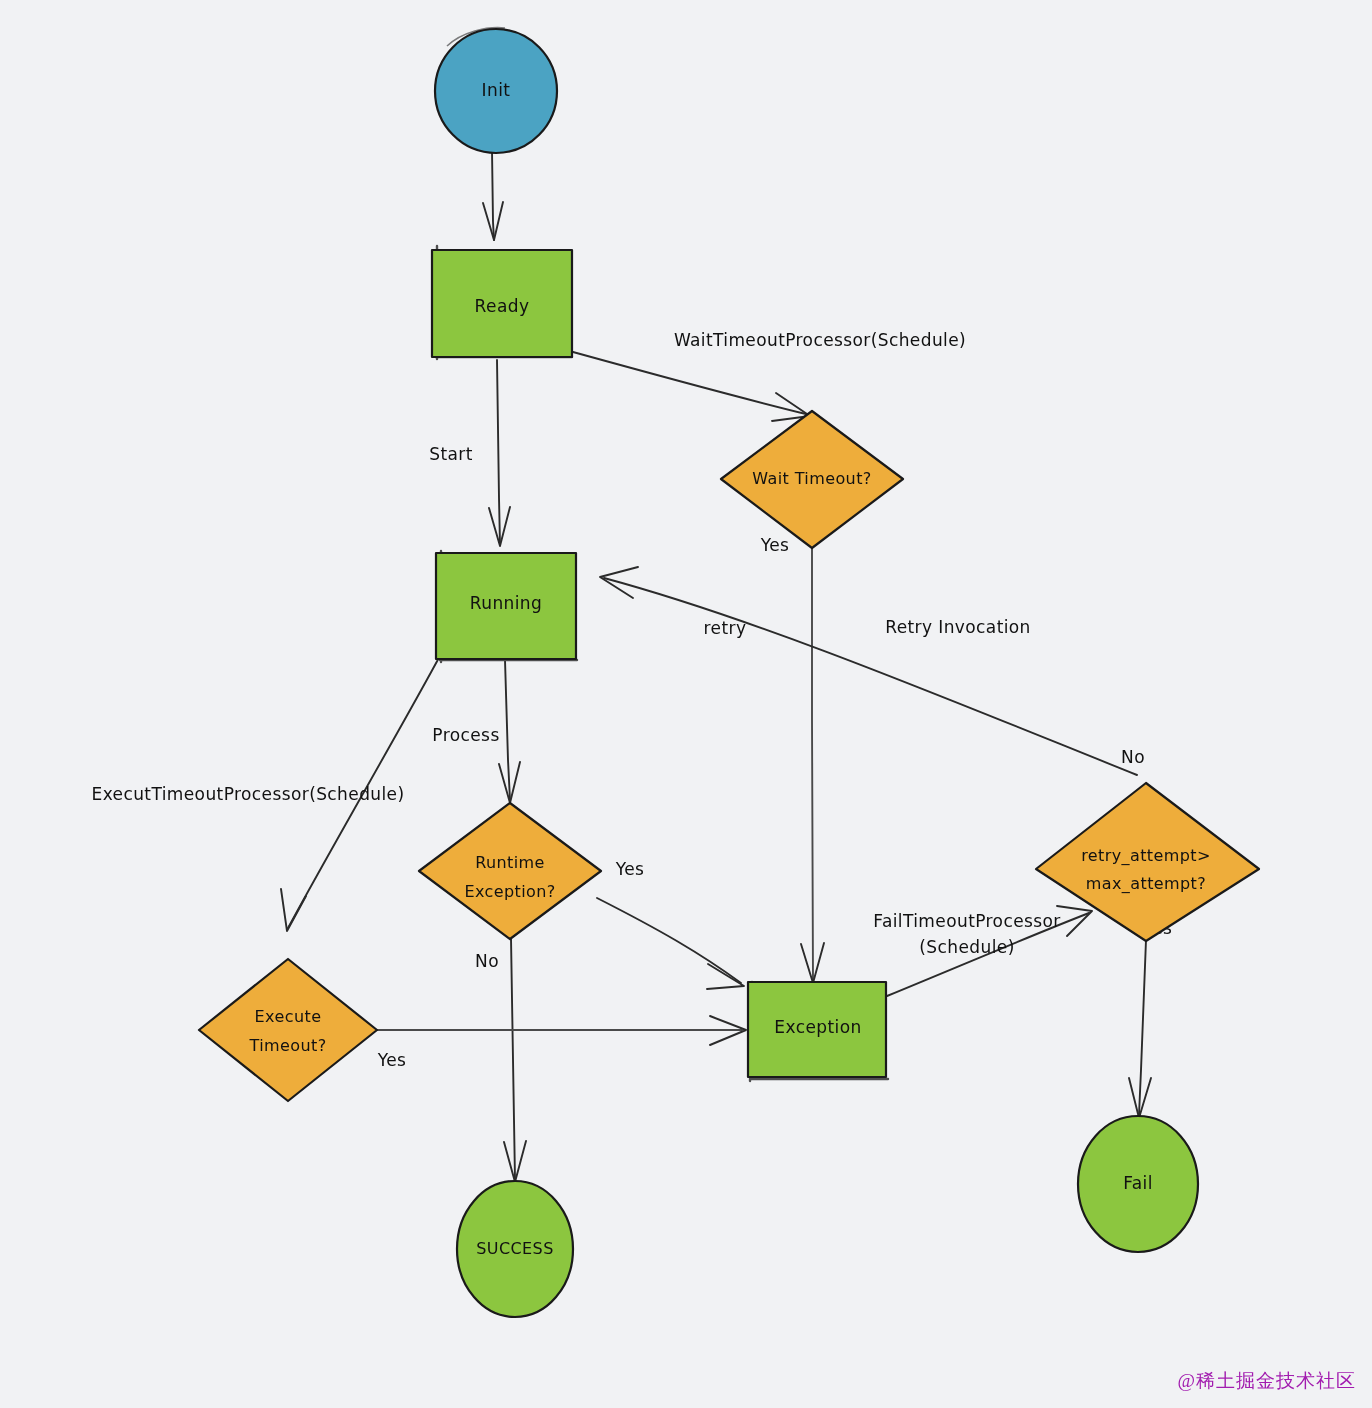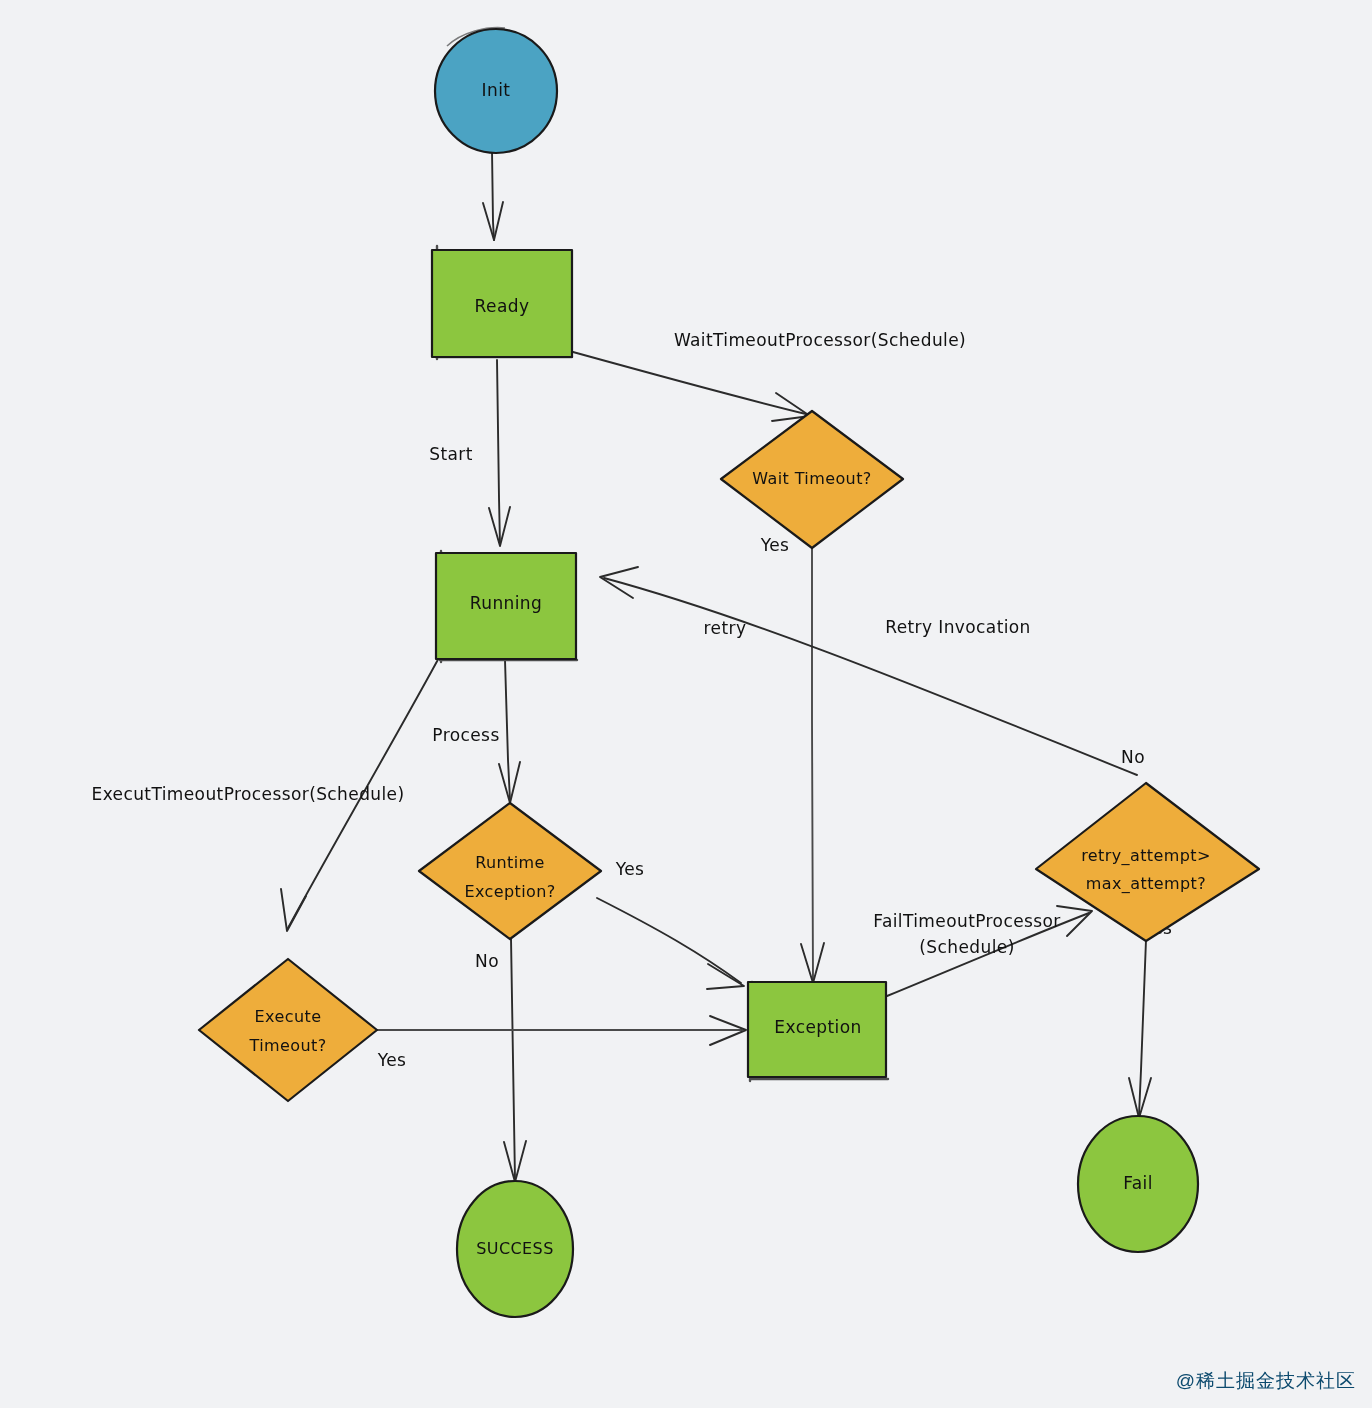--- a/index.html
+++ b/index.html
@@ -66,23 +66,23 @@
   .shadow-stroke {
     stroke: #4f4f4f;
     stroke-width: 2.4;
     fill: none;
     stroke-linecap: round;
   }
   .watermark {
     position: absolute;
     right: 16px;
     bottom: 14px;
-    color: #0c4a6e;
+    color: #a21caf;
     font-size: 19px;
-    font-family: Liberation Sans, sans-serif;
+    font-family: Liberation Serif, serif;
     letter-spacing: 1px;
     user-select: none;
   }
 </style>
 </head>
 <body>
 
 <svg id="diagram" viewBox="0 0 1372 1408" xmlns="http://www.w3.org/2000/svg">
 
   <g>

